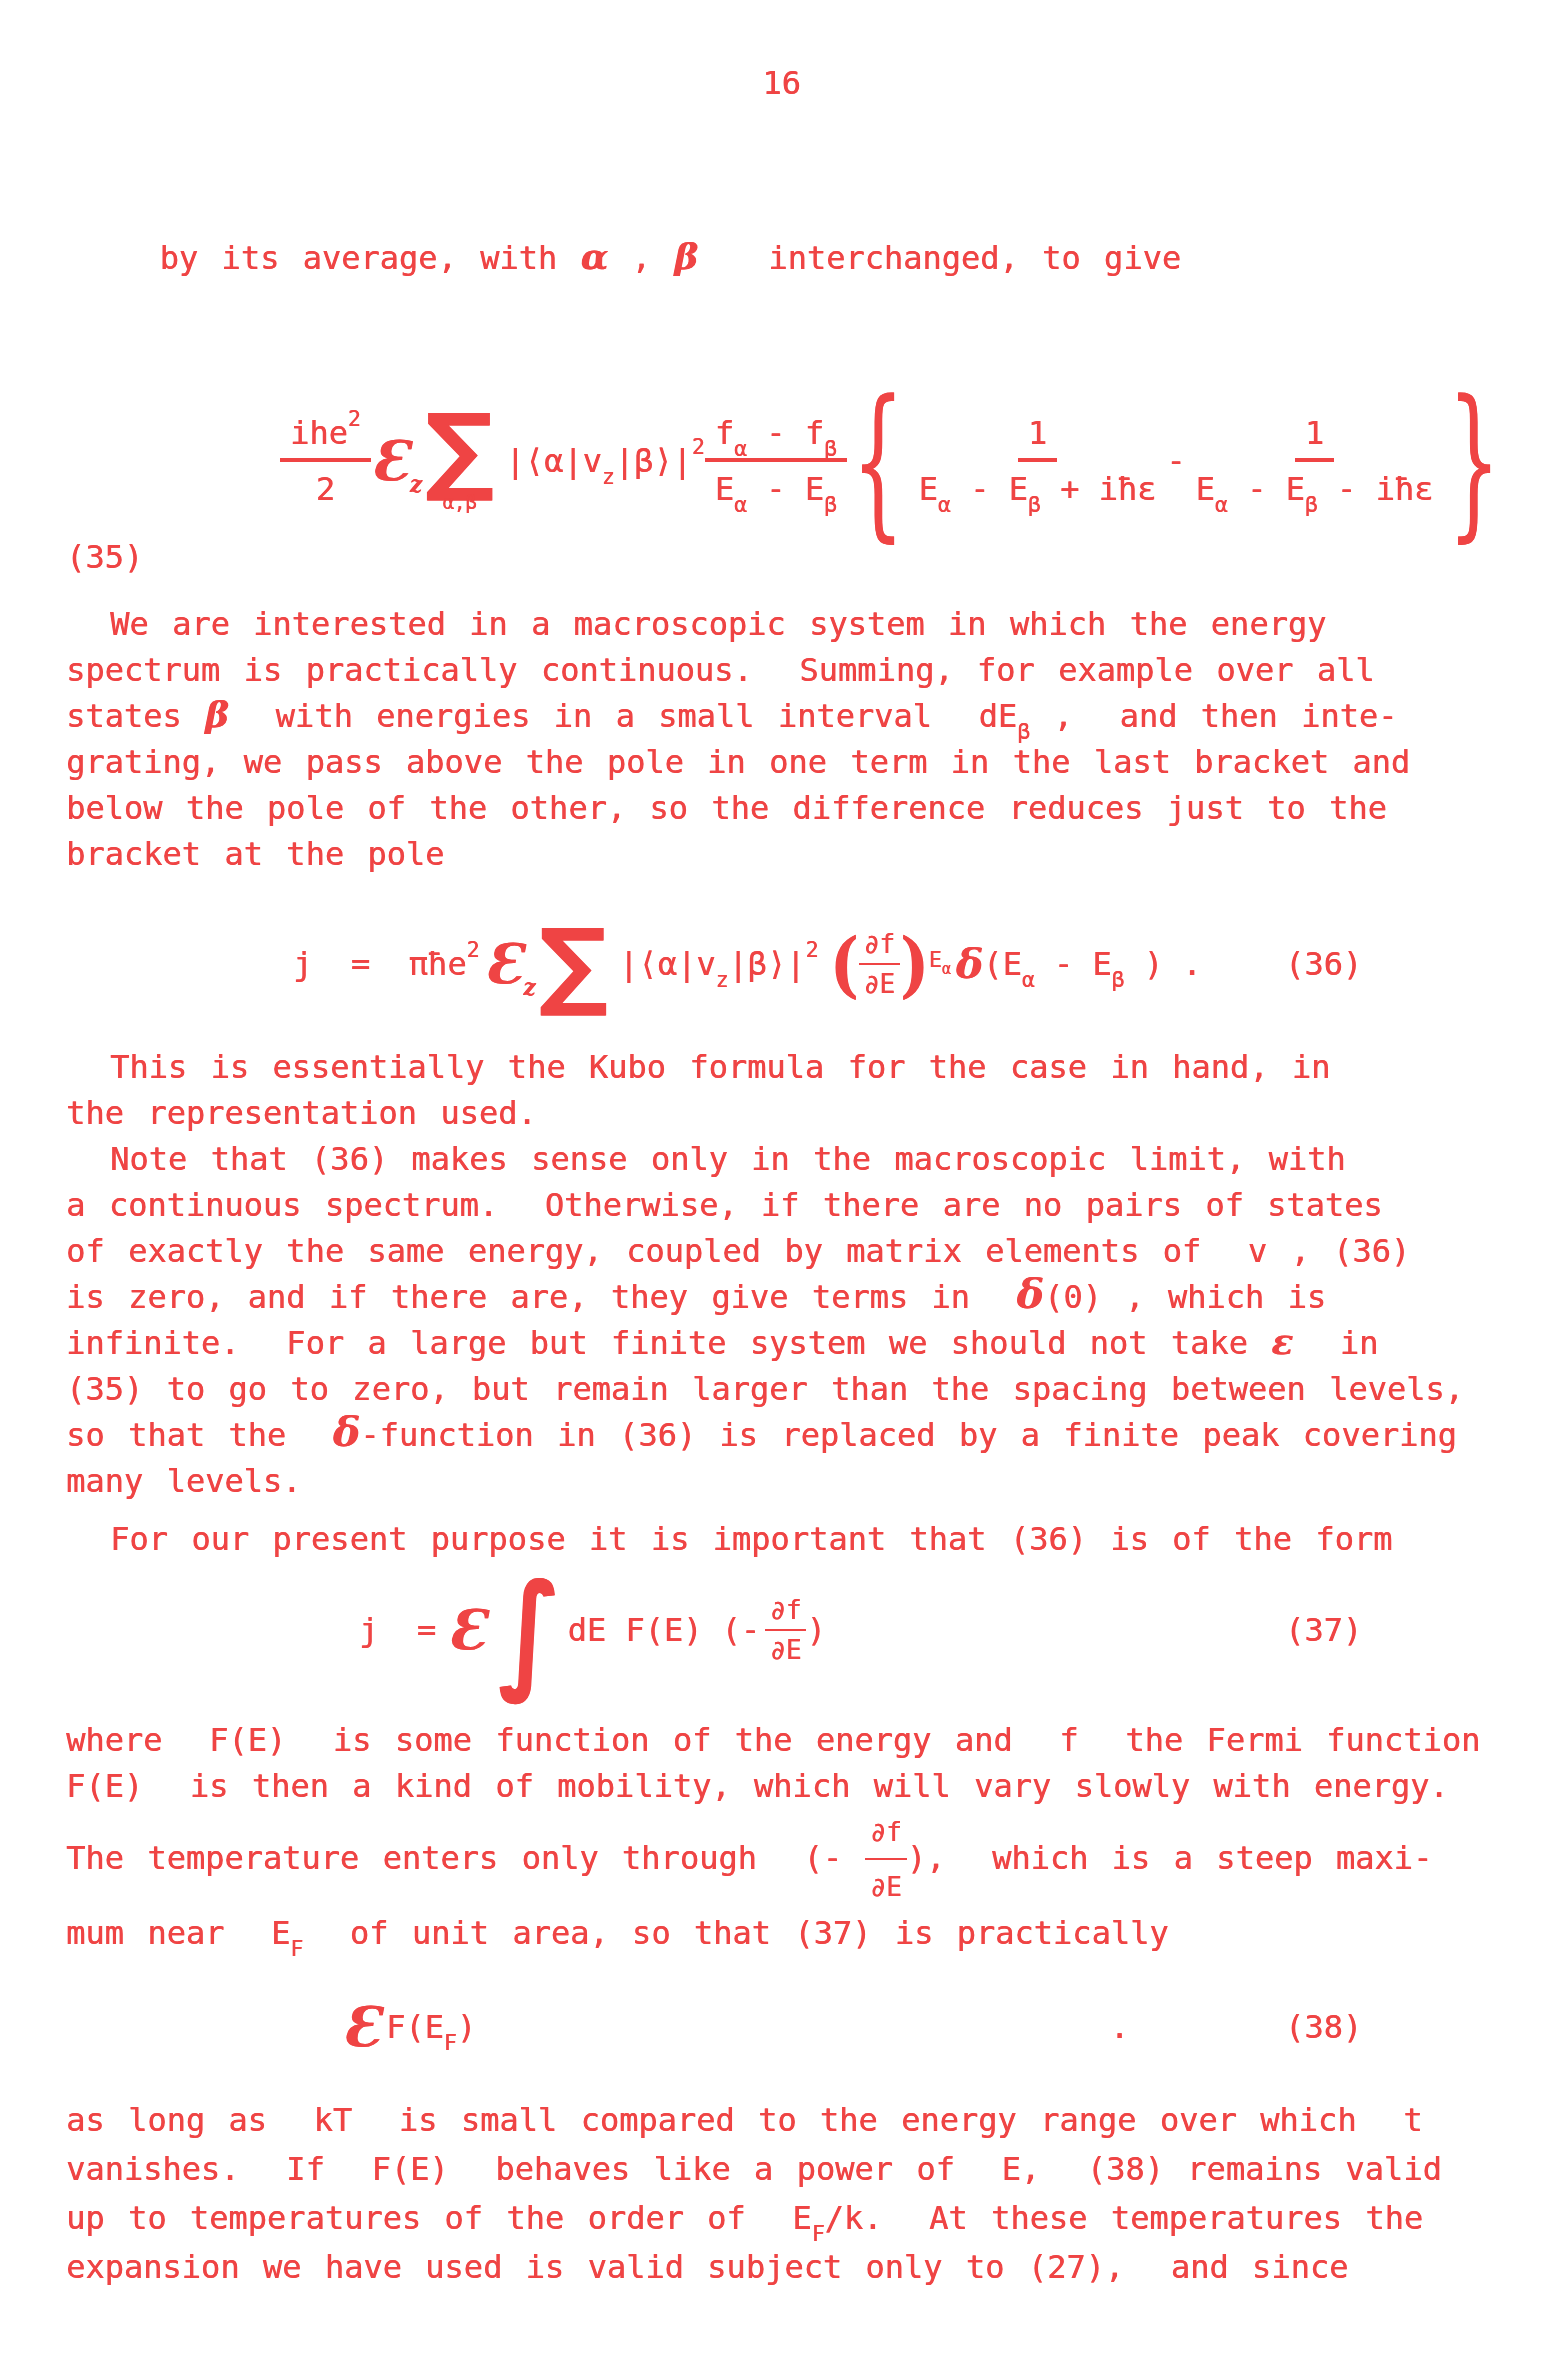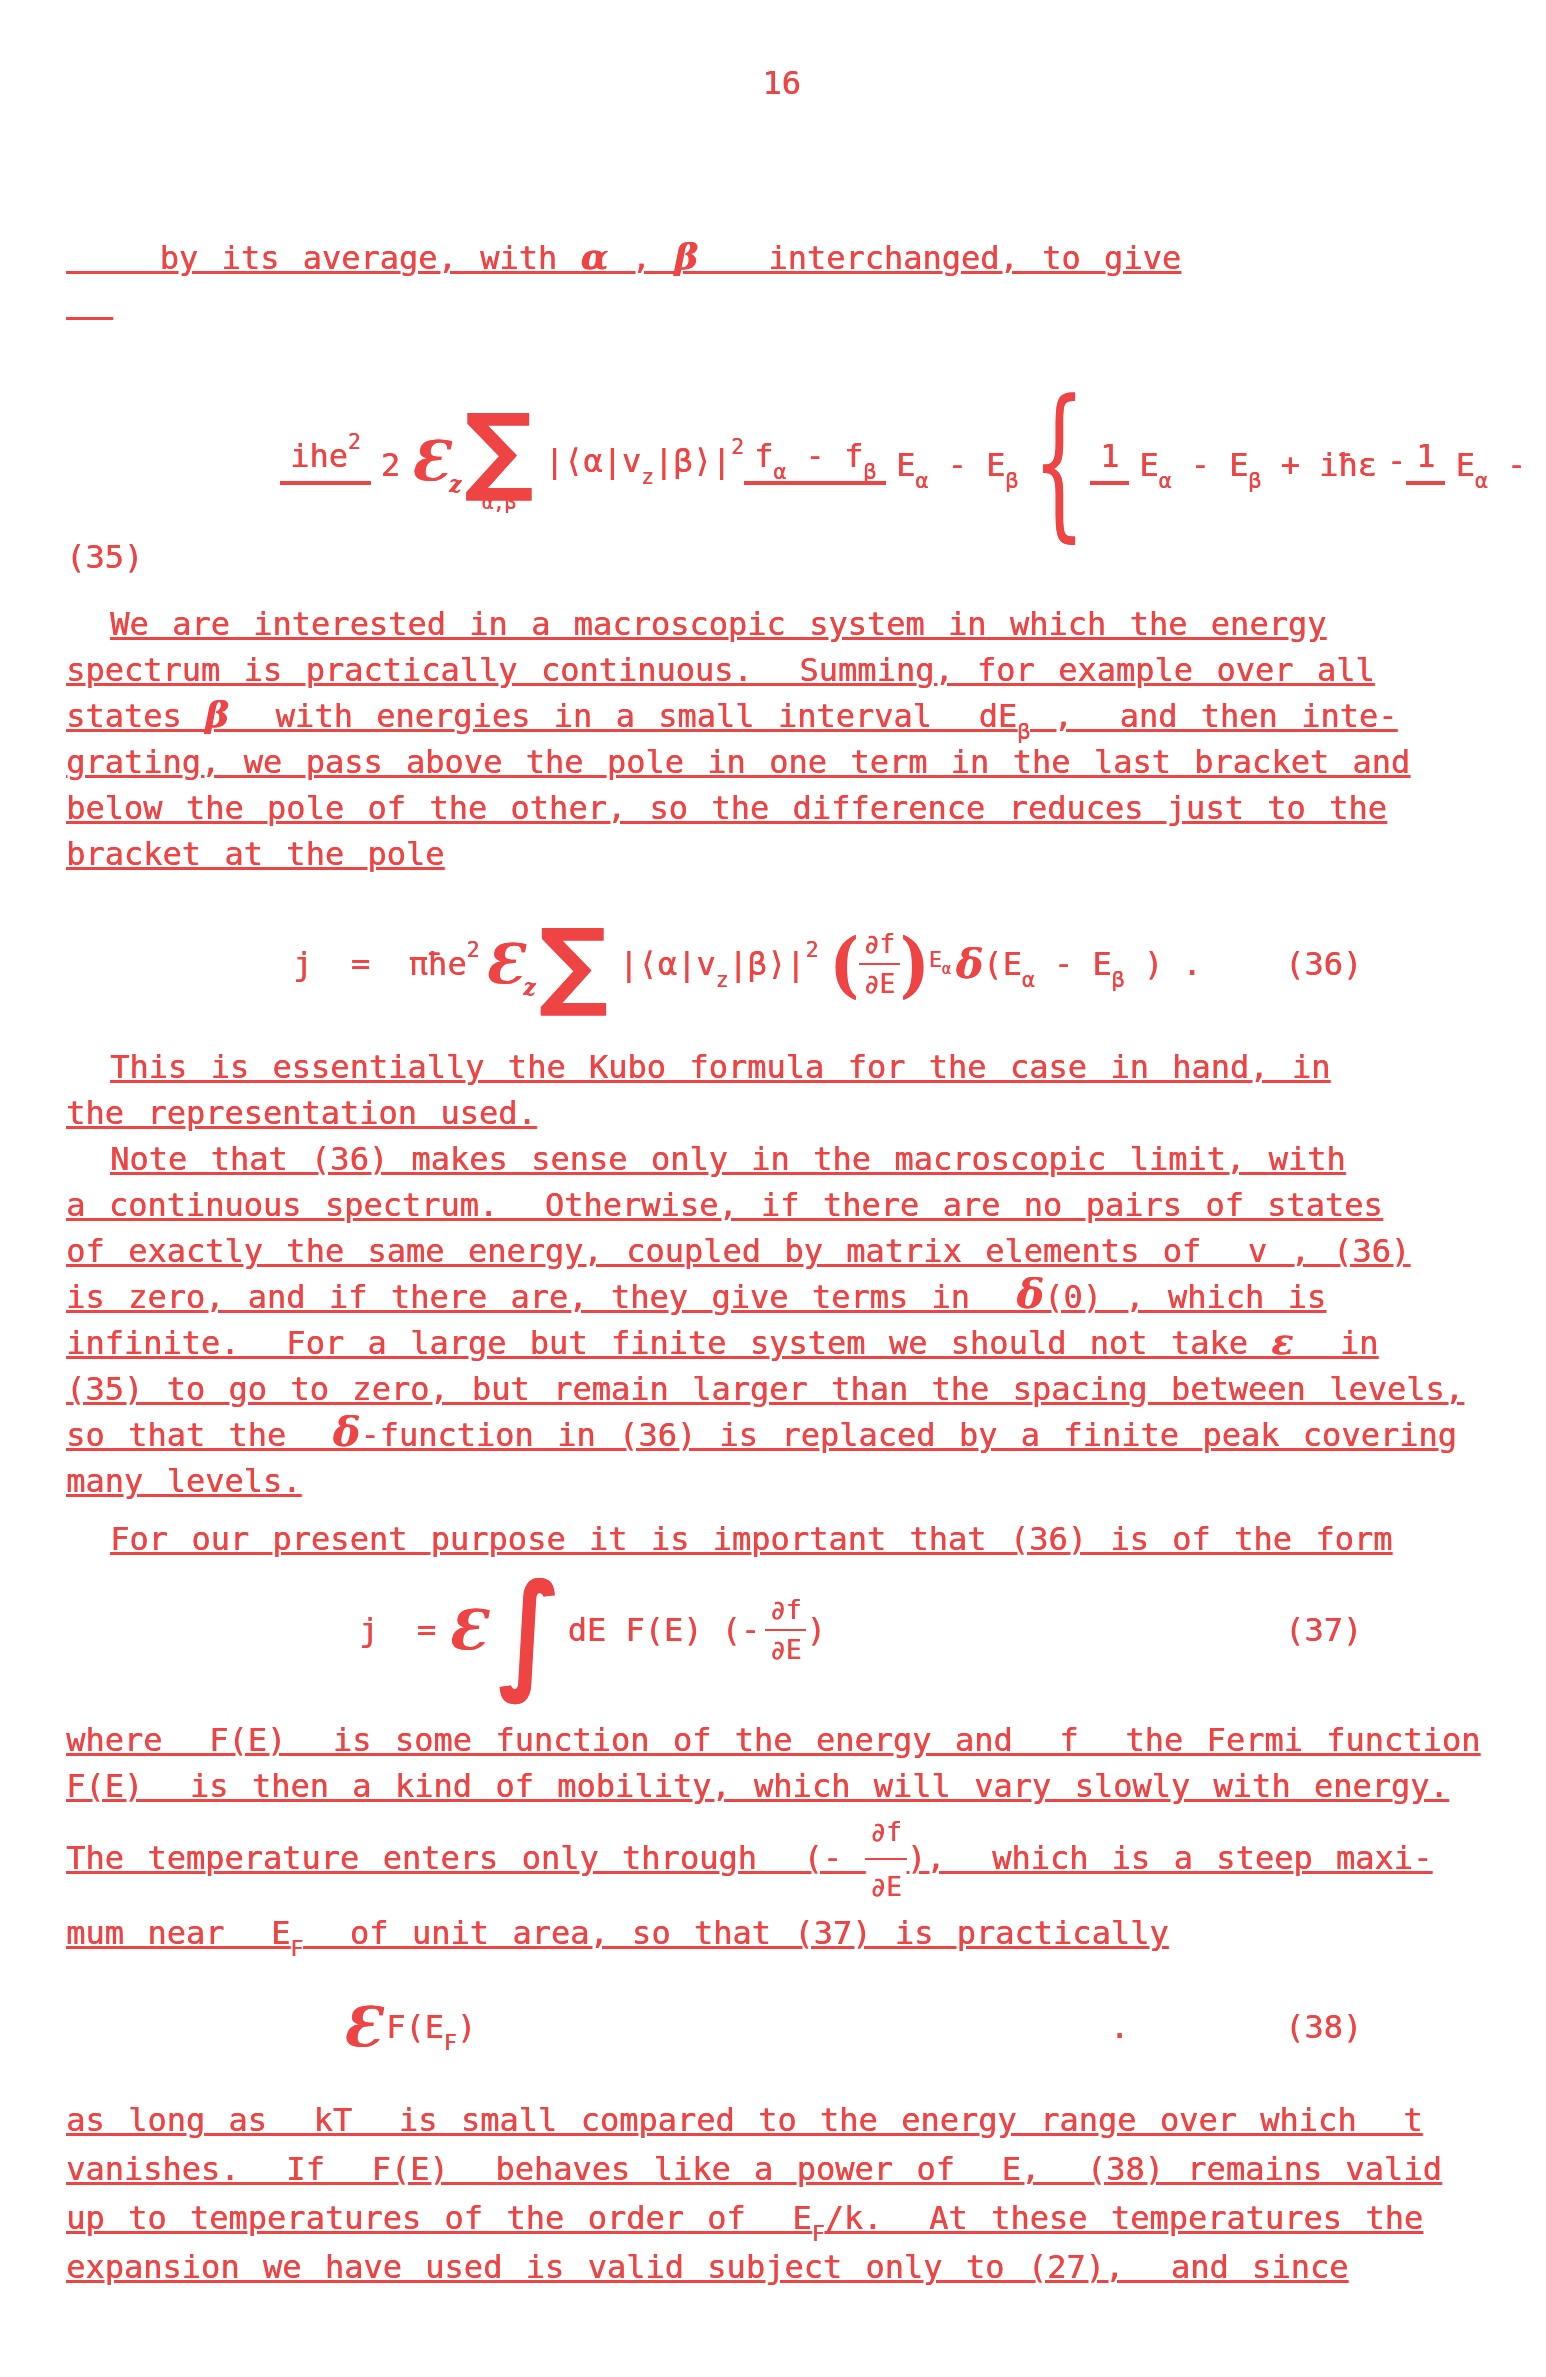--- a/index.html
+++ b/index.html
@@ -9,42 +9,42 @@
     background:#ffffff;
     color:#ef4444;
     font-family:"DejaVu Sans Mono","Liberation Mono",monospace;
     font-size:32px;
     box-sizing:border-box;
     padding:64px 49px 0 66px;
     overflow:hidden;
     text-shadow:0.5px 0 0 currentColor;
   }
   .pagenum { text-align:center; line-height:39px; }
-  .tline { white-space:pre; line-height:46px; word-spacing:4.1px;text-decoration:underline; }
+  .tline { white-space:pre; line-height:46px; word-spacing:4.1px; }
   .tall   { line-height:49px; }
   .indent { padding-left:44px; }
   .seg { white-space:pre; }
   sub.s, sup.s {
     font-size:21.4px; line-height:0; white-space:pre;
   }
   sub.s { vertical-align:-11.5px; }
   sup.s { vertical-align:18px; }
   sub.ss { font-size:15px; line-height:0; vertical-align:-6.6px; }
   .greek {
     font-family:"DejaVu Serif",serif; font-style:italic; font-weight:bold;
     font-size:36px; line-height:0;
   }
   .delta {
     font-family:"DejaVu Serif",serif; font-style:italic; font-weight:bold;
     font-size:41px; line-height:0;
   }
   
   .eq { position:relative; display:flex; align-items:center; }
   .eq .label { position:absolute; right:135px; top:50%; transform:translateY(-50%); white-space:pre; }
-  .frac { display:inline-flex; align-items:center; vertical-align:middle; }
+  .frac { display:inline-flex; flex-direction:column; align-items:center; vertical-align:middle; }
   .frac .num { padding:0 10px 6.6px; border-bottom:4.1px solid currentColor; white-space:pre; text-align:center; }
   .frac .den { padding:8.2px 10px 0; white-space:pre; text-align:center; }
   .scriptE {
     font-family:"DejaVu Serif","DejaVu Sans",serif; font-style:italic; font-weight:bold;
     font-size:54px; line-height:1; display:inline-block;
   }
   .bigsum { display:inline-flex; flex-direction:column; align-items:center; margin:0 11.5px 0 3.3px; }
   .sigma { font-family:"DejaVu Sans",sans-serif; font-weight:bold; font-size:96px; line-height:0.82; }
   .limits { font-size:19px; line-height:1; margin-top:3.3px; white-space:pre; }
   .brace {

